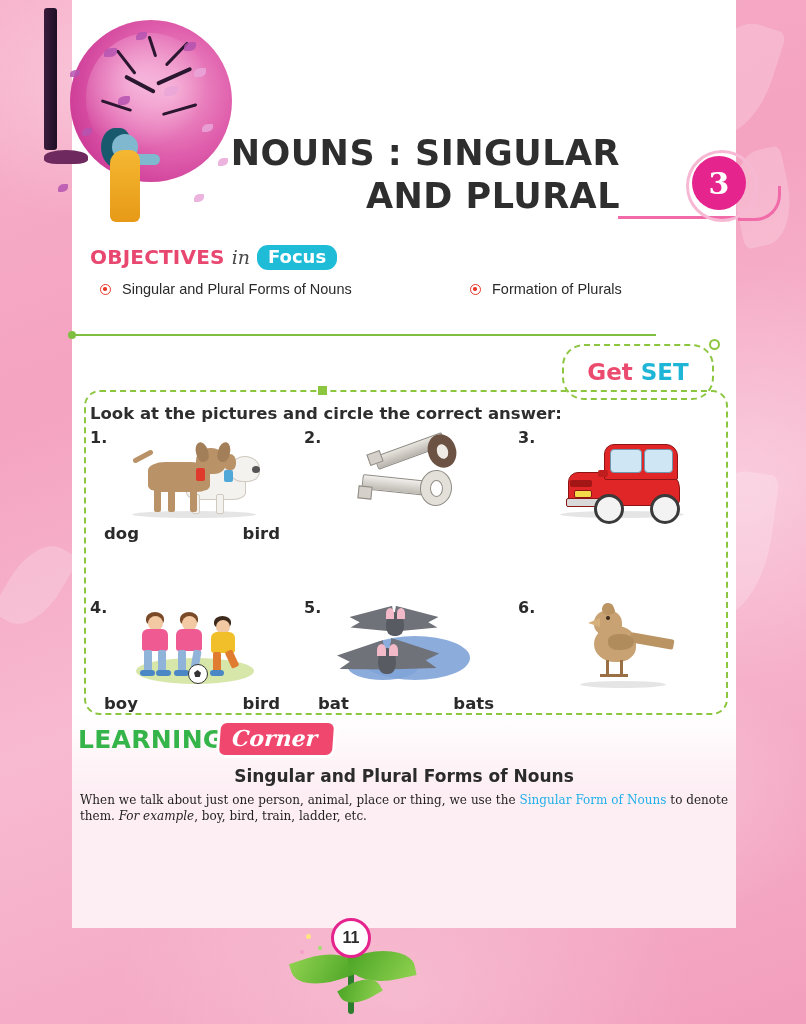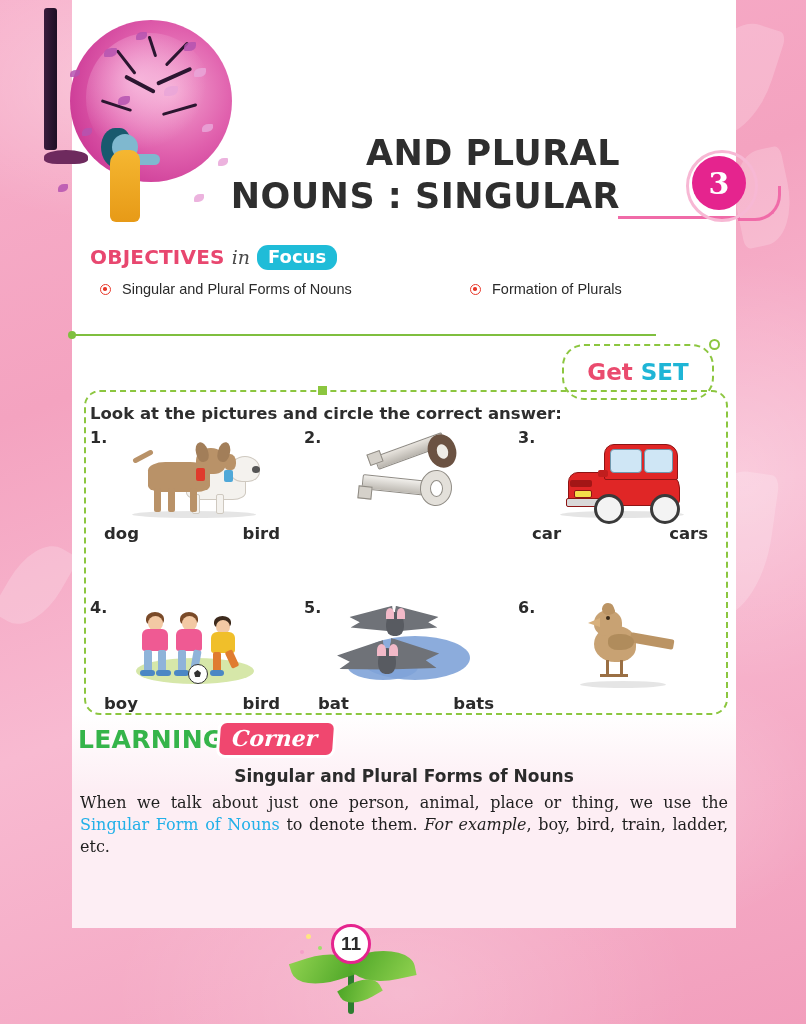--- a/index.html
+++ b/index.html
@@ -266,39 +266,39 @@
     position: absolute; left: 72px; top: 766px; width: 664px;
     padding: 0 8px; box-sizing: border-box;
   }
   #sub-head {
     text-align:center;
     font-family:"DejaVu Sans", sans-serif; font-weight:bold;
     font-size: 17px; color:#2b2b2b; margin-bottom: 6px;
   }
   .para {
     font-family:"DejaVu Serif", serif;
-    font-size: 16px; line-height: 1.36; color:#1f1f1f;
+    font-size: 12px; line-height: 1.36; color:#1f1f1f;
     margin: 0 0 8px 0; text-align: justify;
   }
   .hl { color:#22b0e8; }
   .it { font-style: italic; }
 
   
   #footer { position:absolute; left:0; top:910px; width:806px; height:114px; }
   #plant-stem { position:absolute; left:348px; top:46px; width:6px; height:58px; background:#2d7d2f; border-radius:3px; }
   .leaf {
     position:absolute; background: linear-gradient(135deg,#8fd14f,#4ca526);
     border-radius: 0 70% 0 70%;
   }
   #page-circle {
-    position:absolute; left:331px; top:14px; width:40px; height:40px;
+    position:absolute; left:331px; top:8px; width:40px; height:40px;
     border-radius:50%; background:#fff; border:3px solid #e5248e;
     display:flex; align-items:center; justify-content:center;
     font-family:"Liberation Sans", sans-serif; font-weight:bold;
-    font-size:19px; color:#2b2b2b; box-sizing:border-box;
+    font-size:16px; color:#2b2b2b; box-sizing:border-box;
   }
   #book-banner {
     position:absolute; left:388px; top:24px; height:24px;
     background:#e5248e; color:#fff;
     font-family:"Liberation Sans", sans-serif; font-size:13px;
     display:flex; align-items:center; padding:0 14px;
     border-radius: 3px 12px 12px 3px;
   }
   .sparkle { position:absolute; background:#ffe680; border-radius:50%; }
 </style>
@@ -340,22 +340,22 @@
   <div class="petal" style="left:14px; top:176px; width:10px; height:8px;"></div>
   <div class="petal lite" style="left:150px; top:186px; width:10px; height:8px;"></div>
 
   <div id="girl-hair"></div>
   <div id="girl-head"></div>
   <div id="girl-arm"></div>
   <div id="girl-dress"></div>
 </div>
 
 <div id="title">
+  <div>NOUNS : SINGULAR</div>
   <div>AND PLURAL</div>
-  <div>NOUNS : SINGULAR</div>
 </div>
 
 <div id="chapter-badge-wrap">
   <div id="title-rule"></div>
   <div id="chapter-ring"></div>
   <div id="chapter-circle">3</div>
   <div id="chapter-swoop"></div>
 </div>
 
 <div id="objectives">
@@ -444,24 +444,20 @@
         <div class="sh car-body" style="left:22px; top:40px; width:110px; height:32px;"></div>
         <div class="sh" style="left:58px; top:12px; width:72px; height:34px; background:#e02626; border:1.5px solid #8d1414; border-radius:10px 12px 2px 2px;"></div>
         <div class="sh car-win" style="left:64px; top:17px; width:30px; height:22px;"></div>
         <div class="sh car-win" style="left:98px; top:17px; width:27px; height:22px;"></div>
         <div class="sh" style="left:28px; top:58px; width:16px; height:6px; background:#f5dd4a; border:1px solid #8d1414; border-radius:2px;"></div>
         <div class="sh" style="left:24px; top:48px; width:22px; height:7px; background:#a31616; border-radius:2px;"></div>
         <div class="sh" style="left:20px; top:66px; width:32px; height:7px; background:#d9d9d9; border:1px solid #8d1414; border-radius:2px;"></div>
         <div class="sh car-wheel" style="left:48px; top:62px; width:24px; height:24px;"></div>
         <div class="sh car-wheel" style="left:104px; top:62px; width:24px; height:24px;"></div>
         <div class="sh" style="left:52px; top:38px; width:10px; height:7px; background:#c01e1e; border-radius:2px;"></div>
-      </div>
-      <div class="ex-words">
-        <span>car</span>
-        <span>cars</span>
       </div>
     </div>
   </div>
 
   <div class="ex-row" style="margin-top:24px;">
 
     <div class="ex-cell">
       <div class="ex-num">4.</div>
       <div class="ex-art">
         <div class="field"></div>

